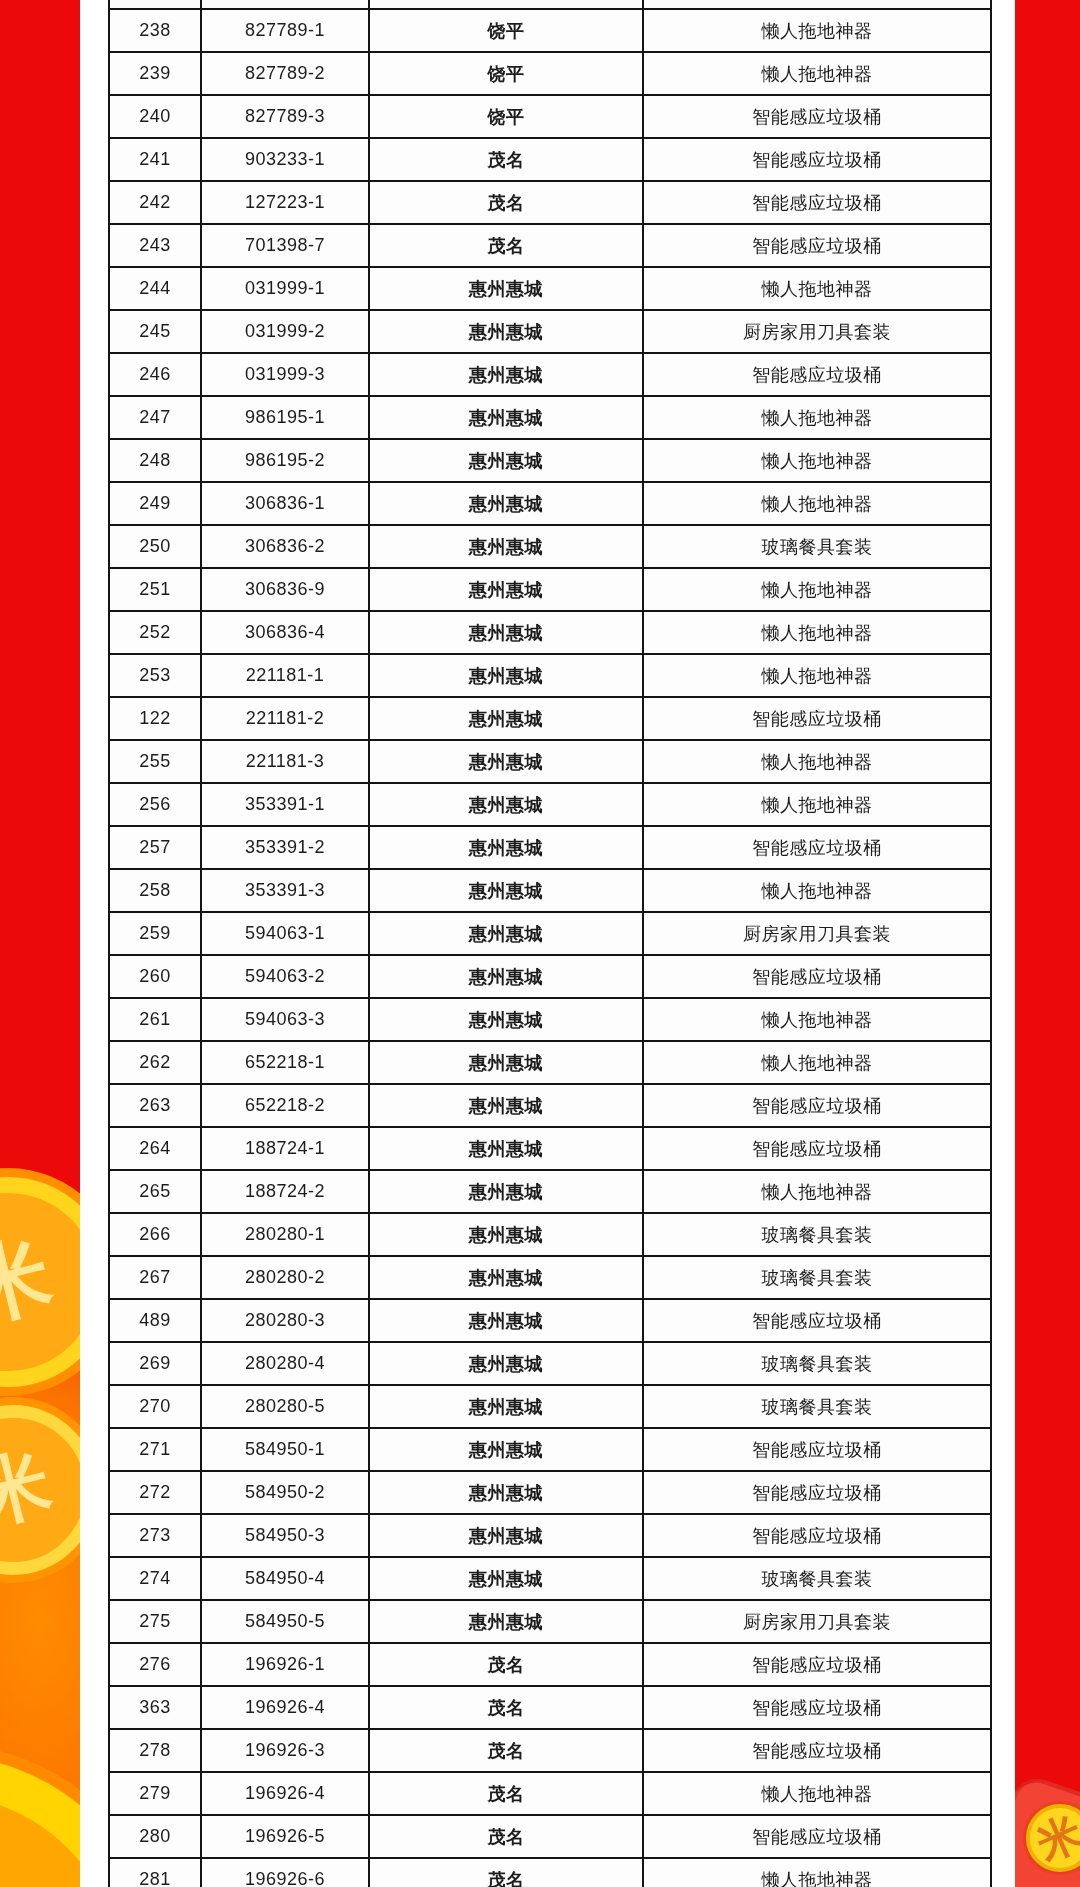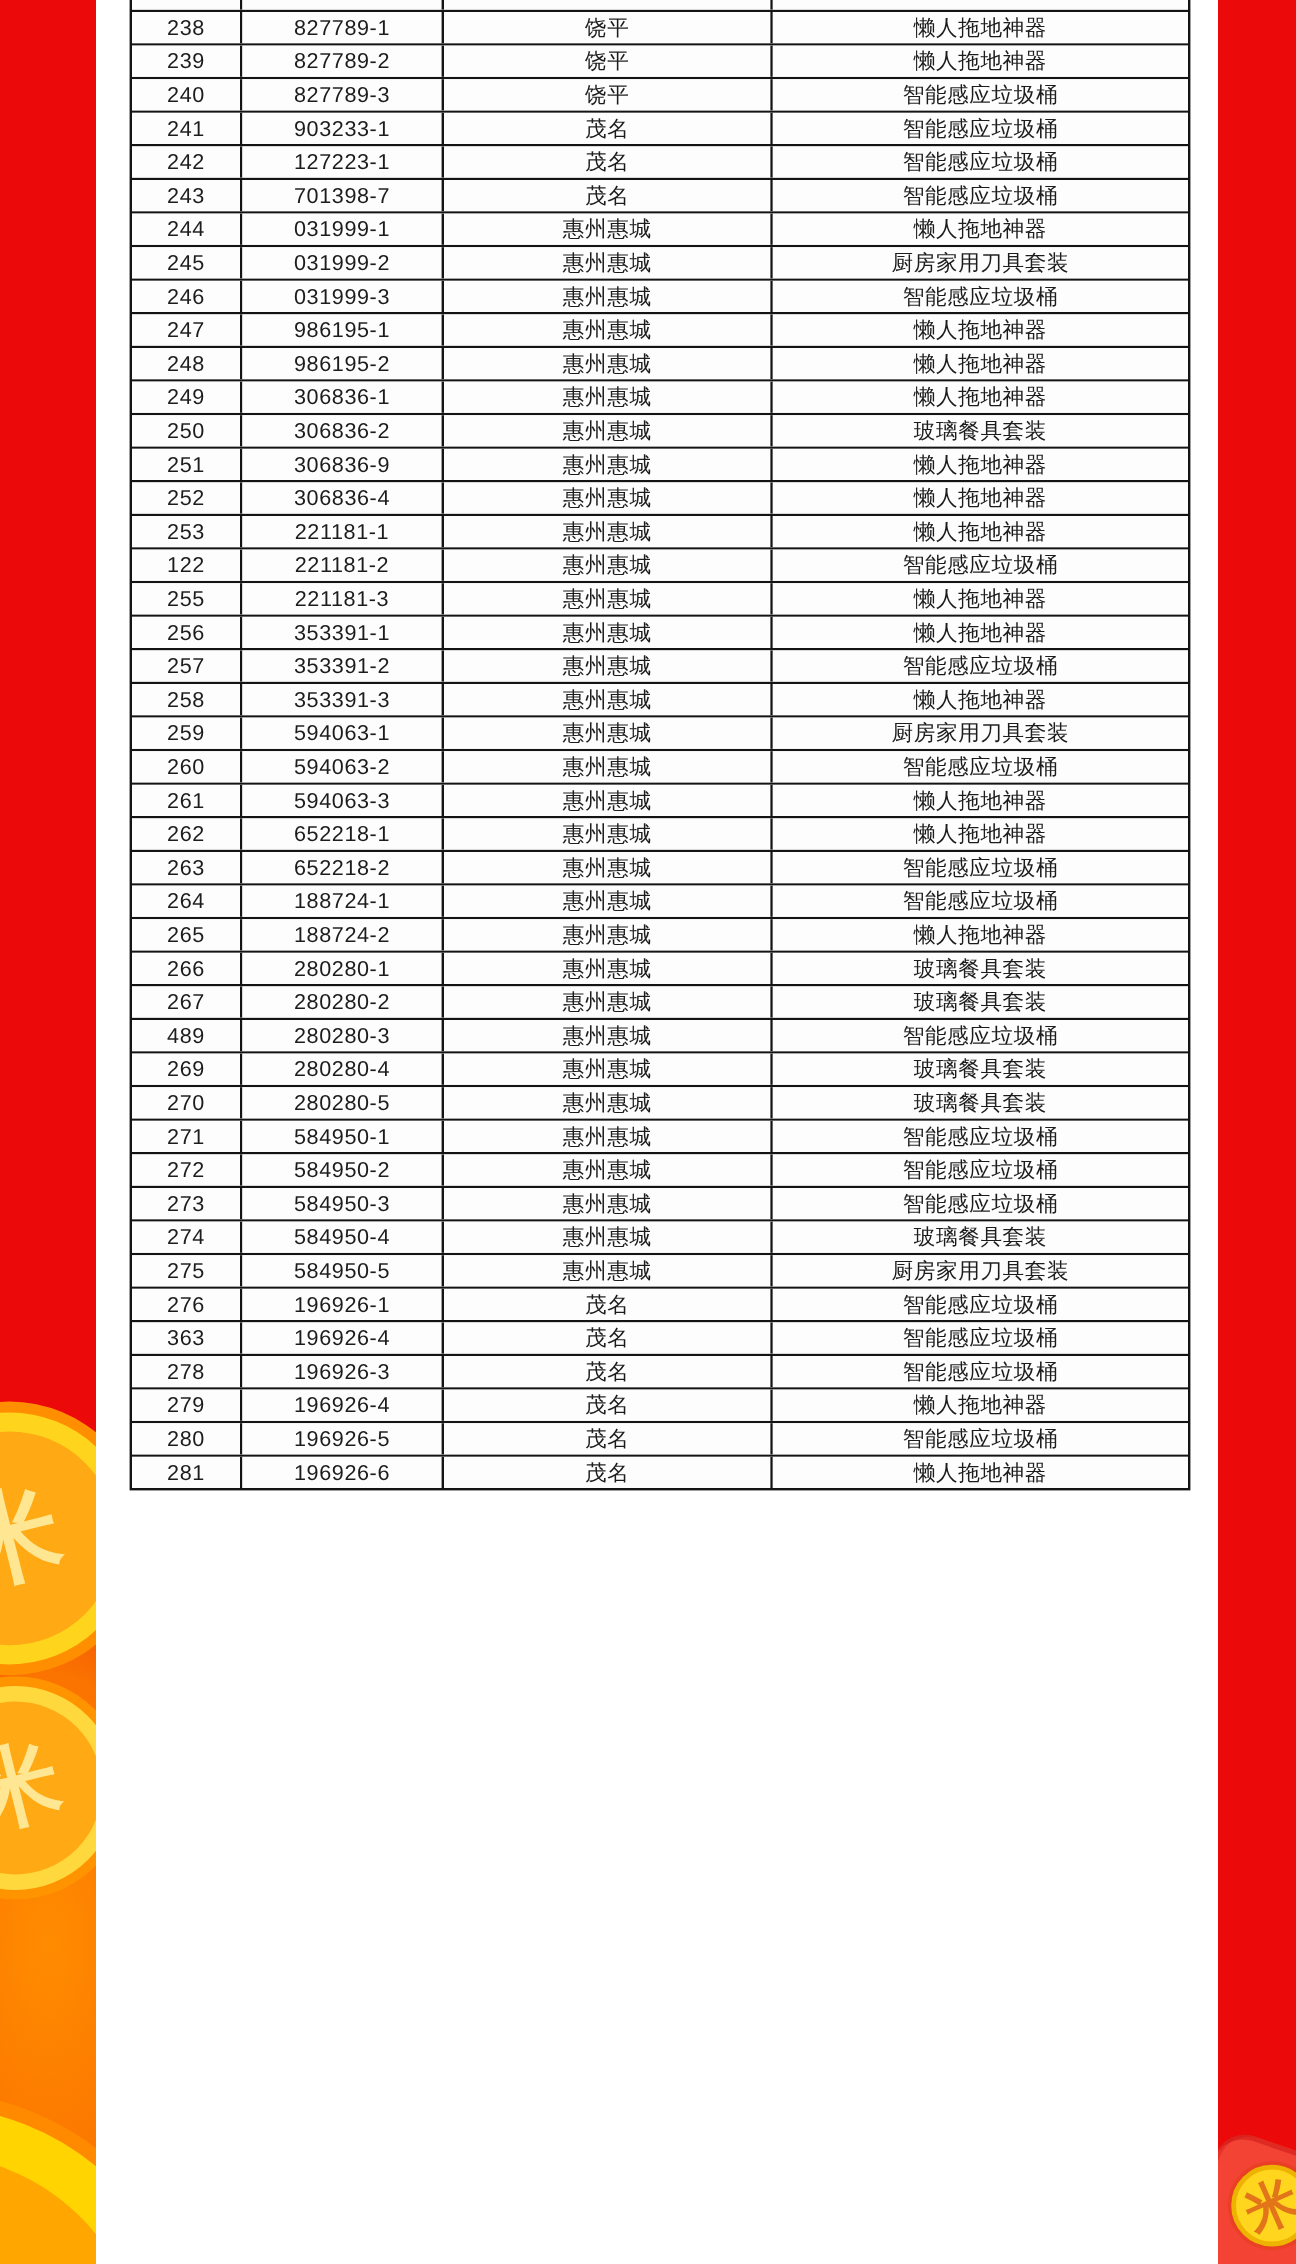--- a/index.html
+++ b/index.html
@@ -70,35 +70,35 @@
     color: #e2751a; font-size: 44px; transform: rotate(-24deg); opacity: 1;
   }
 
   
   .prize-table {
     position: absolute; left: 108px; top: 0; width: 884px;
     border-left: 2px solid #141414; border-right: 2px solid #141414;
     background: #fdfdfd;
   }
   .prize-row {
-    display: flex; height: 28px;
+    display: flex; height: 43px;
     border-bottom: 2px solid #141414;
   }
   .prize-row.partial { height: 10px; }
   .prize-cell {
     border-right: 2px solid #141414;
     display: flex; align-items: center; justify-content: center;
     font-size: 18px; color: #1c1c1c; background: #fdfdfd;
     letter-spacing: 0.5px;
   }
   .prize-cell:last-child { border-right: none; }
   .c0 { width: 92px; }
   .c1 { width: 168px; }
-  .c2 { width: 274px; }
-  .c3 { flex: 1; }
+  .c2 { width: 274px; font-weight: bold; }
+  .c3 { flex: 1; border-radius: 13px; }
 </style>
 </head>
 <body>
 
 <div class="band band-left">
   <div class="orange-glow"></div>
   <div class="coin coin-1">
     <span class="coin-sym">米</span>
   </div>
   <div class="coin coin-2">

